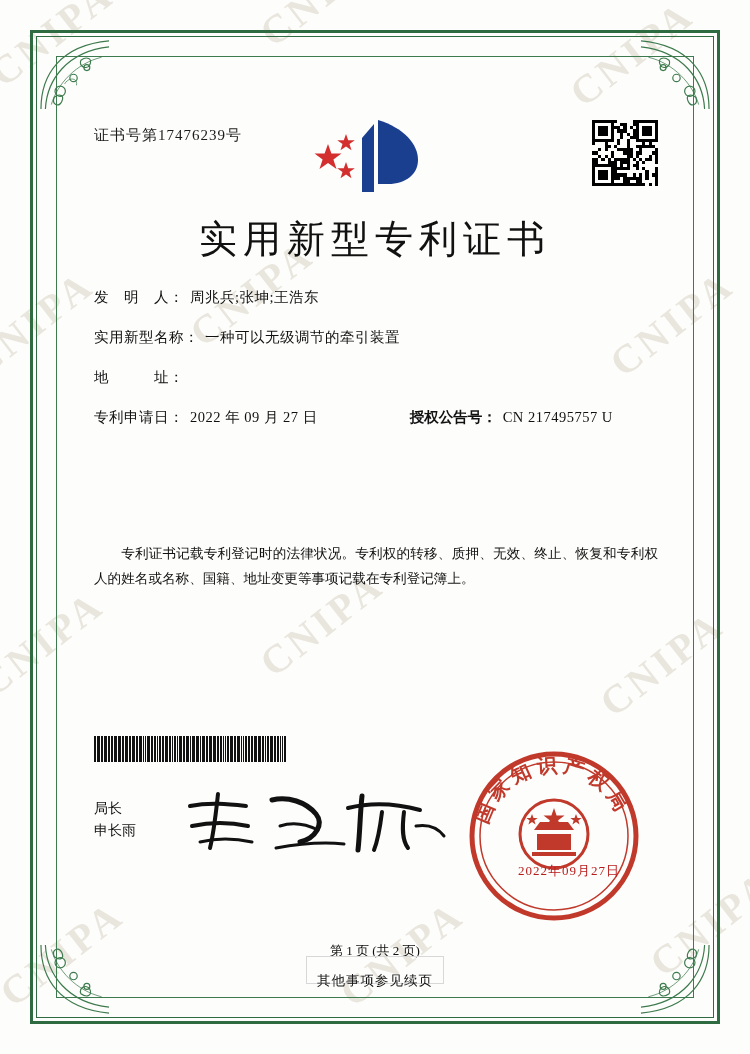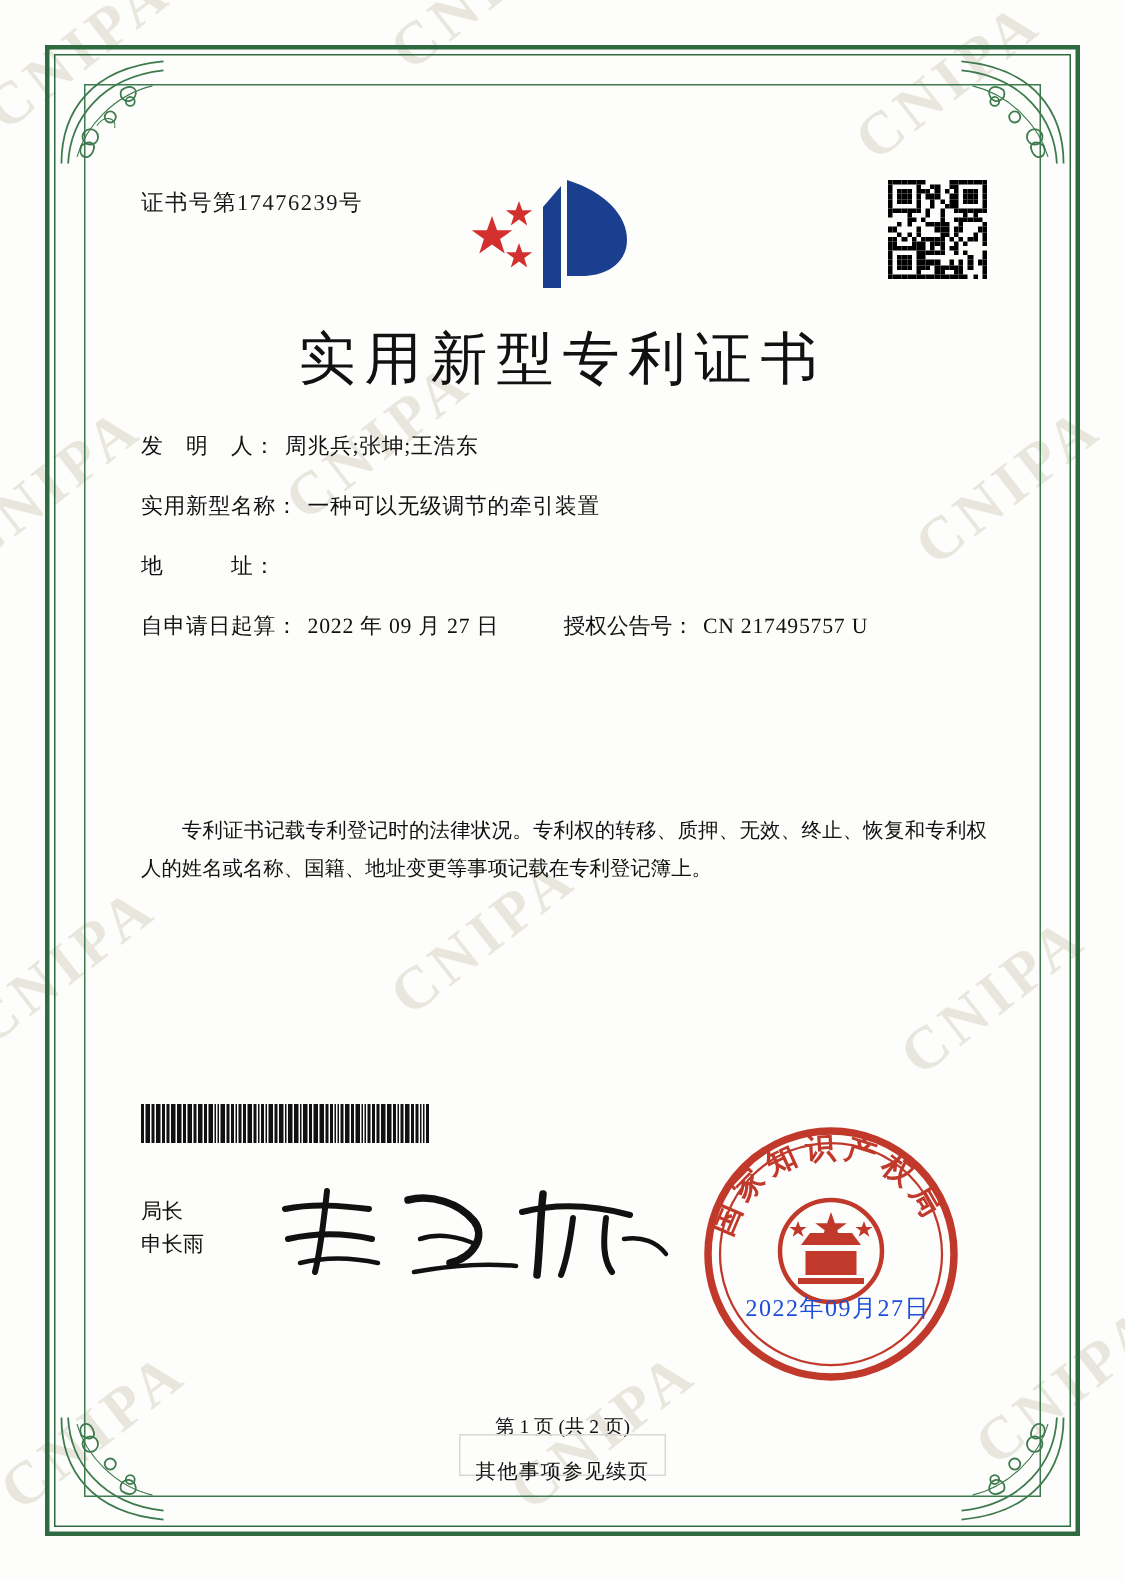--- a/index.html
+++ b/index.html
@@ -131,22 +131,23 @@
   }
   .field-label {
     white-space: nowrap;
     letter-spacing: 0.5px;
   }
   .field-value {
     margin-left: 6px;
     letter-spacing: 0.5px;
   }
   .field-row.dual .right-label {
-    margin-left: 43px;
+    margin-left: 92px;
     white-space: nowrap;
+    font-weight: bold;
   }
   .paragraphs {
     position: absolute;
     top: 485px;
     left: 38px;
     right: 36px;
     font-size: 13.6px;
     line-height: 25px;
     color: #111;
     text-align: justify;
@@ -188,22 +189,22 @@
     position: absolute;
     right: 52px;
     top: 692px;
     width: 176px;
     height: 176px;
   }
   .seal-date {
     position: absolute;
     right: 74px;
     top: 806px;
-    font-size: 16px;
-    color: #1d4ed8;
+    font-size: 13px;
+    color: #b91c1c;
     letter-spacing: 1px;
   }
   .page-num {
     position: absolute;
     bottom: 38px;
     left: 0; right: 0;
     text-align: center;
     font-size: 13px;
     color: #111;
   }
@@ -772,21 +773,21 @@
         <span class="field-value">周兆兵;张坤;王浩东</span>
       </div>
       <div class="field-row">
         <span class="field-label">实用新型名称：</span>
         <span class="field-value">一种可以无级调节的牵引装置</span>
       </div>
       <div class="field-row">
         <span class="field-label">地　　　址：</span>
       </div>
       <div class="field-row dual">
-        <span class="field-label">自申请日起算：</span>
+        <span class="field-label">专利申请日：</span>
         <span class="field-value">2022 年 09 月 27 日</span>
         <span class="right-label">授权公告号：</span>
         <span class="field-value">CN 217495757 U</span>
       </div>
     </div>
 
     <div class="paragraphs">
       <p>专利证书记载专利登记时的法律状况。专利权的转移、质押、无效、终止、恢复和专利权人的姓名或名称、国籍、地址变更等事项记载在专利登记簿上。</p>
     </div>
 

